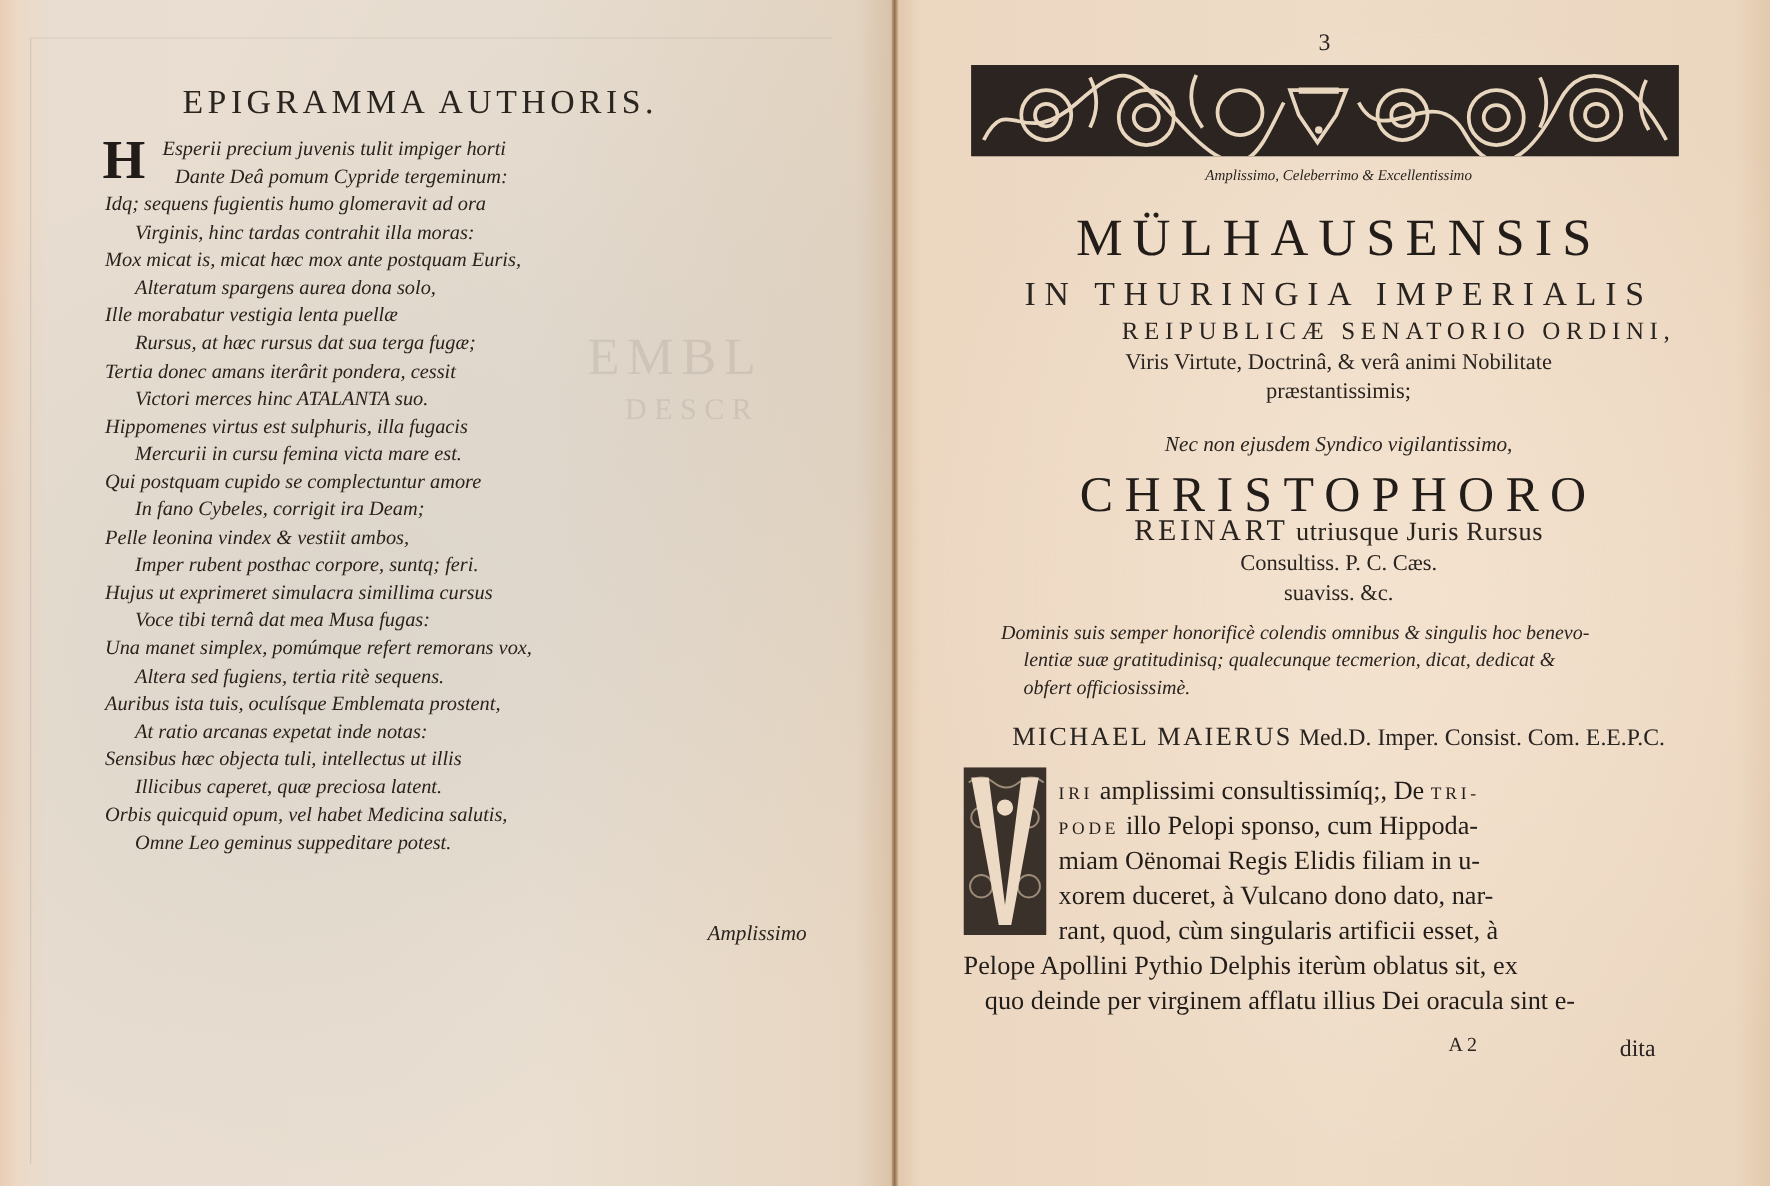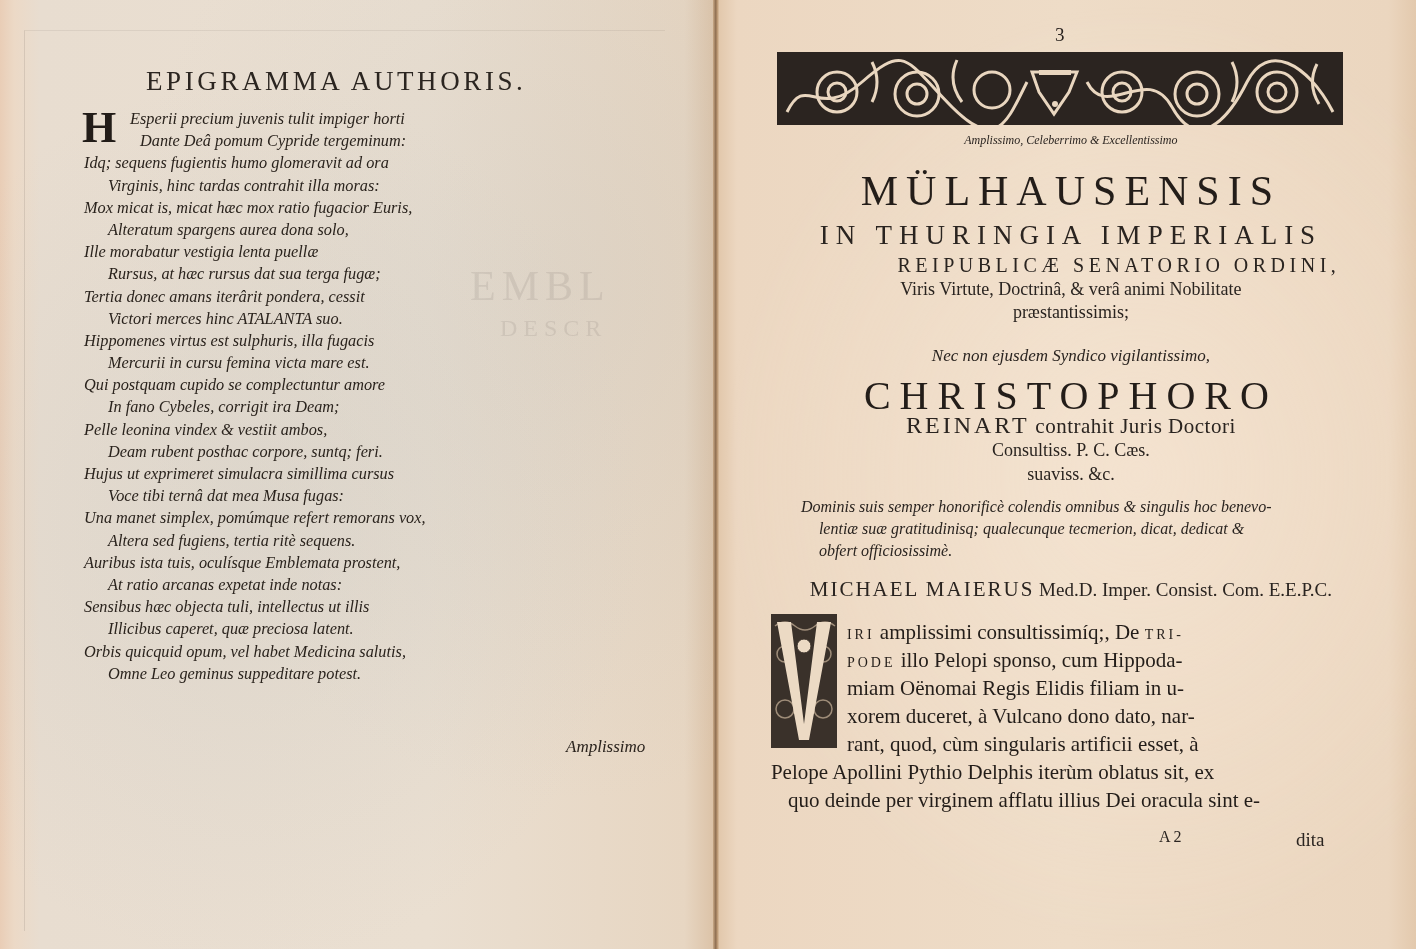--- a/index.html
+++ b/index.html
@@ -105,32 +105,32 @@
     <div class="ghost" style="left:500px; top:315px; font-size:24px;">DESCR</div>
 
     <div class="ep-title">EPIGRAMMA AUTHORIS.</div>
 
     <div class="poem">
       <span class="dropcap-h">H</span>
       <div class="verse first">Esperii precium juvenis tulit impiger horti</div>
       <div class="verse second">Dante Deâ pomum Cypride tergeminum:</div>
       <div class="verse">Idq; sequens fugientis humo glomeravit ad ora</div>
       <div class="verse indent">Virginis, hinc tardas contrahit illa moras:</div>
-      <div class="verse">Mox micat is, micat hæc mox ratio fugacior Euris,</div>
+      <div class="verse">Mox micat is, micat hæc mox ante postquam Euris,</div>
       <div class="verse indent">Alteratum spargens aurea dona solo,</div>
       <div class="verse">Ille morabatur vestigia lenta puellæ</div>
       <div class="verse indent">Rursus, at hæc rursus dat sua terga fugæ;</div>
       <div class="verse">Tertia donec amans iterârit pondera, cessit</div>
       <div class="verse indent">Victori merces hinc ATALANTA suo.</div>
       <div class="verse">Hippomenes virtus est sulphuris, illa fugacis</div>
       <div class="verse indent">Mercurii in cursu femina victa mare est.</div>
       <div class="verse">Qui postquam cupido se complectuntur amore</div>
       <div class="verse indent">In fano Cybeles, corrigit ira Deam;</div>
       <div class="verse">Pelle leonina vindex &amp; vestiit ambos,</div>
-      <div class="verse indent">Deam rubent posthac corpore, suntq; feri.</div>
+      <div class="verse indent">Imper rubent posthac corpore, suntq; feri.</div>
       <div class="verse">Hujus ut exprimeret simulacra simillima cursus</div>
       <div class="verse indent">Voce tibi ternâ dat mea Musa fugas:</div>
       <div class="verse">Una manet simplex, pomúmque refert remorans vox,</div>
       <div class="verse indent">Altera sed fugiens, tertia ritè sequens.</div>
       <div class="verse">Auribus ista tuis, oculísque Emblemata prostent,</div>
       <div class="verse indent">At ratio arcanas expetat inde notas:</div>
       <div class="verse">Sensibus hæc objecta tuli, intellectus ut illis</div>
       <div class="verse indent">Illicibus caperet, quæ preciosa latent.</div>
       <div class="verse">Orbis quicquid opum, vel habet Medicina salutis,</div>
       <div class="verse indent">Omne Leo geminus suppeditare potest.</div>
@@ -174,21 +174,21 @@
     <div class="r-center dedic-line">Amplissimo, Celeberrimo &amp; Excellentissimo</div>
     <div class="r-center mulhausensis">MÜLHAUSENSIS</div>
     <div class="r-center thuringia">IN THURINGIA IMPERIALIS</div>
     <div class="r-center reipublicae">REIPUBLICÆ SENATORIO ORDINI,</div>
     <div class="r-center viris">Viris Virtute, Doctrinâ, &amp; verâ animi Nobilitate</div>
     <div class="r-center praestant">præstantissimis;</div>
     <div class="r-center necnon">Nec non ejusdem Syndico vigilantissimo,</div>
     <div class="r-center christophoro">CHRISTOPHORO</div>
     <div class="r-center reinart">
       <span class="sc">REINART</span>
-      <span>contrahit Juris Doctori</span>
+      <span>utriusque Juris Rursus</span>
     </div>
     <div class="r-center consultiss">Consultiss. P. C. Cæs.</div>
     <div class="r-center suaviss">suaviss. &amp;c.</div>
 
     <div class="dominis">
       <div class="l1">Dominis suis semper honorificè colendis omnibus &amp; singulis hoc benevo-</div>
       <div class="l2">lentiæ suæ gratitudinisq; qualecunque tecmerion, dicat, dedicat &amp;</div>
       <div class="l3">obfert officiosissimè.</div>
     </div>
 

